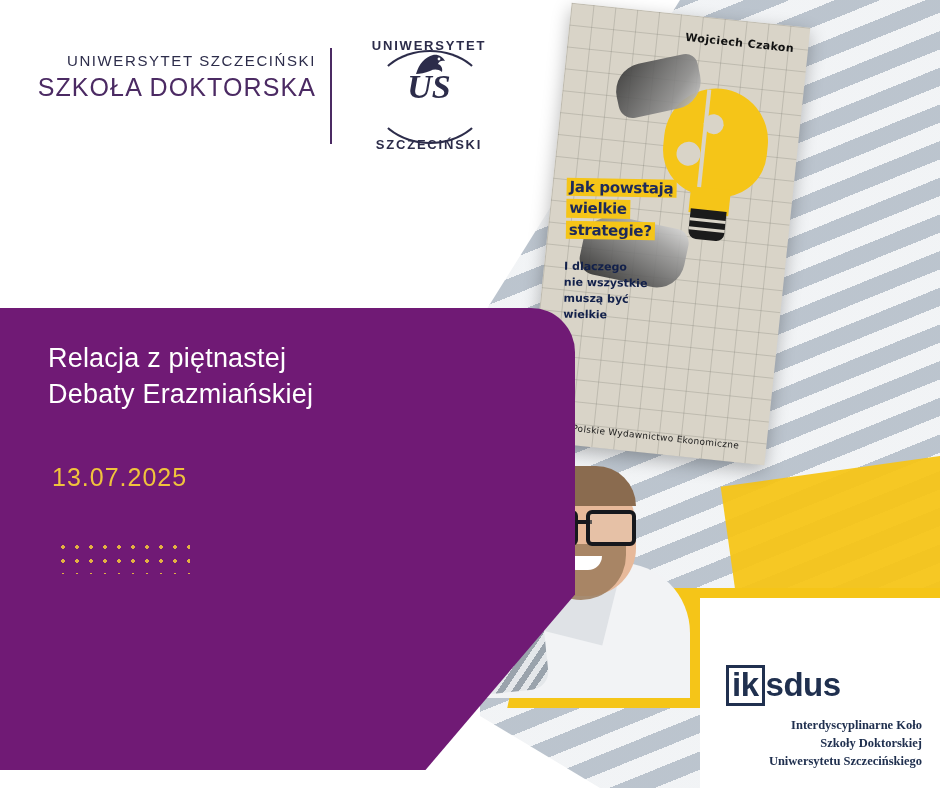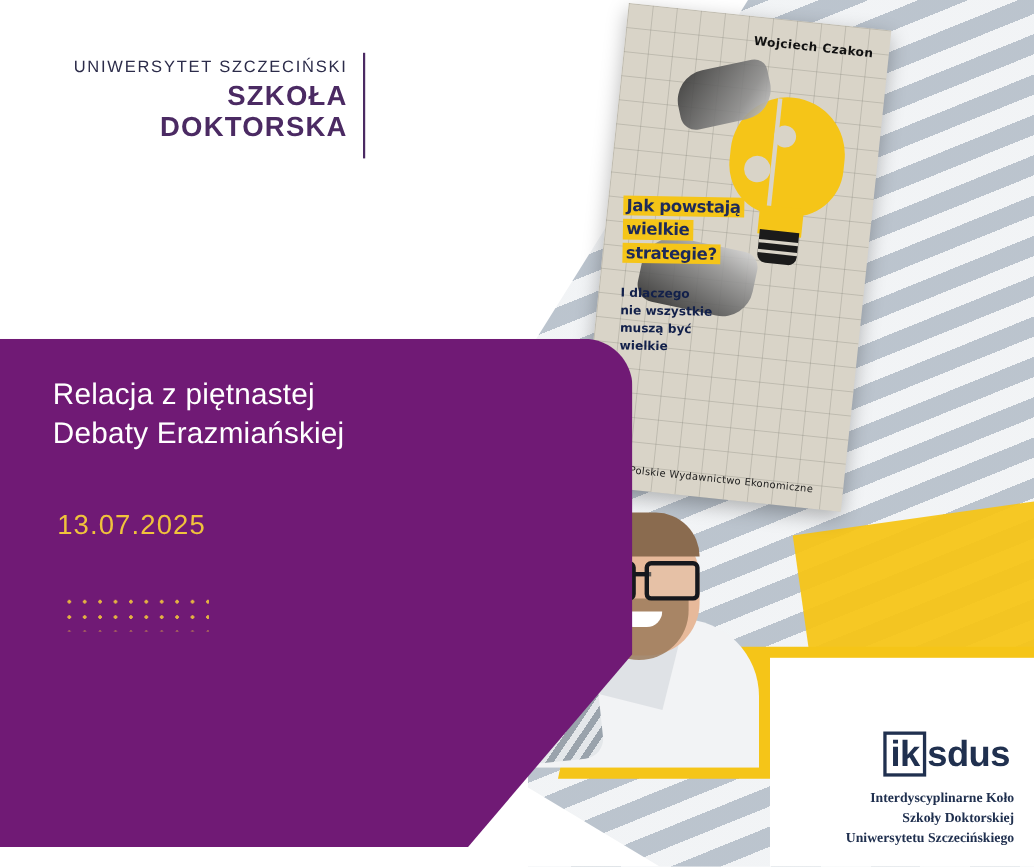--- a/index.html
+++ b/index.html
@@ -424,21 +424,21 @@
   .us-wordmark .line1 {
     color: #2c2c4a;
     font-size: 15px;
     letter-spacing: 1.6px;
     font-weight: 400;
   }
   .us-wordmark .line2 {
     color: #4b2a63;
     font-size: 25px;
     letter-spacing: 1.1px;
-    font-weight: bold;
+    font-weight: normal;
     margin-top: 4px;
   }
   .divider {
     position: absolute;
     left: 330px;
     top: 48px;
     width: 2px;
     height: 96px;
     background: #4b2a63;
   }
@@ -501,21 +501,21 @@
     width: 38px;
     height: 26px;
   }
 
   
   .iksdus {
     position: absolute;
     right: 18px;
     bottom: 82px;
     width: 200px;
-    text-align: right;
+    text-align: left;
   }
   .iksdus-mark {
     display: inline-block;
     color: #20304f;
     font-size: 33px;
     font-weight: bold;
     letter-spacing: -0.5px;
     position: relative;
     padding: 0 4px;
   }
@@ -600,20 +600,30 @@
       </div>
     </div>
   </div>
 
   <div class="header">
     <div class="us-wordmark">
       <div class="line1">UNIWERSYTET SZCZECIŃSKI</div>
       <div class="line2">SZKOŁA DOKTORSKA</div>
     </div>
     <div class="divider"></div>
+    <div class="us-crest">
+      <div class="crest-text-top">UNIWERSYTET</div>
+      <div class="crest-ring"></div>
+      <svg class="crest-griffin" viewBox="0 0 38 26">
+        <path d="M4 22 C7 12, 13 5, 21 3 C26 2, 31 5, 33 9 C30 8, 27 9, 26 12 C29 13, 31 16, 30 20 C26 17, 22 17, 18 19 C13 21, 8 22, 4 22 Z" fill="#2c2c4a"></path>
+        <circle cx="27" cy="7" r="1.4" fill="#ffffff"></circle>
+      </svg>
+      <div class="crest-mono">US</div>
+      <div class="crest-text-bottom">SZCZECIŃSKI</div>
+    </div>
   </div>
 
   <div class="panel">
     <div class="panel-title">
       <div>Relacja z piętnastej</div>
       <div>Debaty Erazmiańskiej</div>
     </div>
     <div class="panel-date">13.07.2025</div>
     <div class="dots"></div>
   </div>

